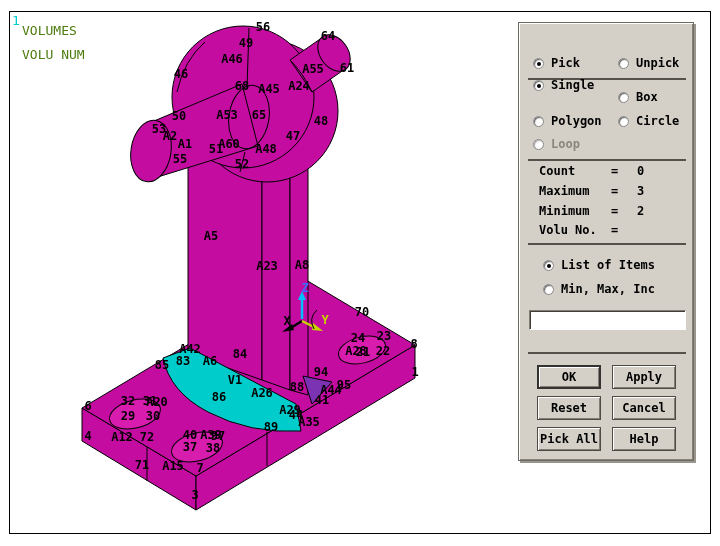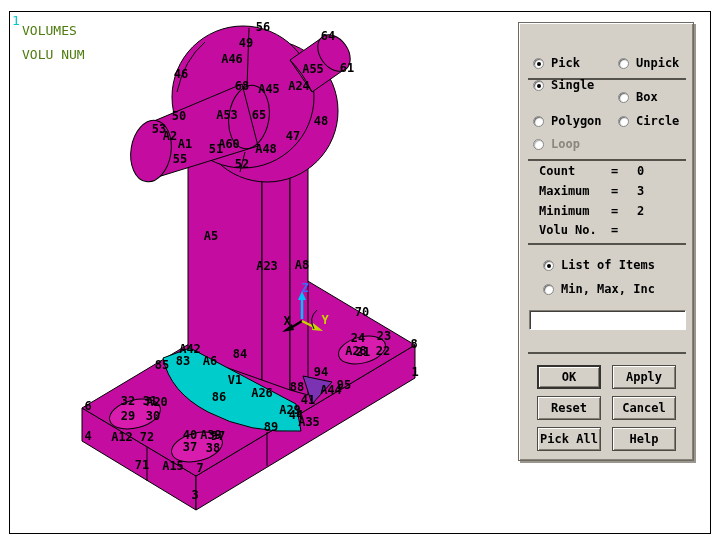--- a/index.html
+++ b/index.html
@@ -145,21 +145,21 @@
       <span class="mlabel" style="left: 240px; top: 355px;">84</span>
       <span class="mlabel" style="left: 162px; top: 366px;">85</span>
       <span class="mlabel" style="left: 210px; top: 362px;">A6</span>
       <span class="mlabel" style="left: 235px; top: 381px;">V1</span>
       <span class="mlabel" style="left: 262px; top: 394px;">A26</span>
       <span class="mlabel" style="left: 219px; top: 398px;">86</span>
       <span class="mlabel" style="left: 297px; top: 388px;">88</span>
       <span class="mlabel" style="left: 321px; top: 373px;">94</span>
       <span class="mlabel" style="left: 344px; top: 386px;">95</span>
       <span class="mlabel" style="left: 331px; top: 391px;">A44</span>
-      <span class="mlabel" style="left: 308px; top: 401px; text-align: right;">41</span>
+      <span class="mlabel" style="left: 322px; top: 401px; text-align: right;">41</span>
       <span class="mlabel" style="left: 290px; top: 411px;">A29</span>
       <span class="mlabel" style="left: 296px; top: 416px;">44</span>
       <span class="mlabel" style="left: 309px; top: 423px;">A35</span>
       <span class="mlabel" style="left: 271px; top: 428px;">89</span>
       <span class="mlabel" style="left: 358px; top: 339px;">24</span>
       <span class="mlabel" style="left: 384px; top: 337px;">23</span>
       <span class="mlabel" style="left: 356px; top: 352px;">A28</span>
       <span class="mlabel" style="left: 363px; top: 353px;">21</span>
       <span class="mlabel" style="left: 383px; top: 352px;">22</span>
       <span class="mlabel" style="left: 414px; top: 345px;">8</span>

